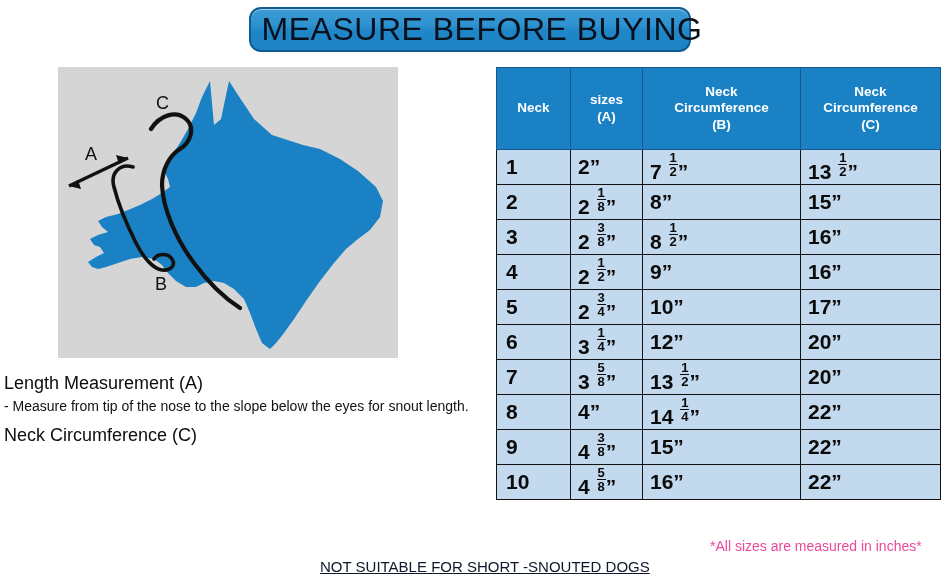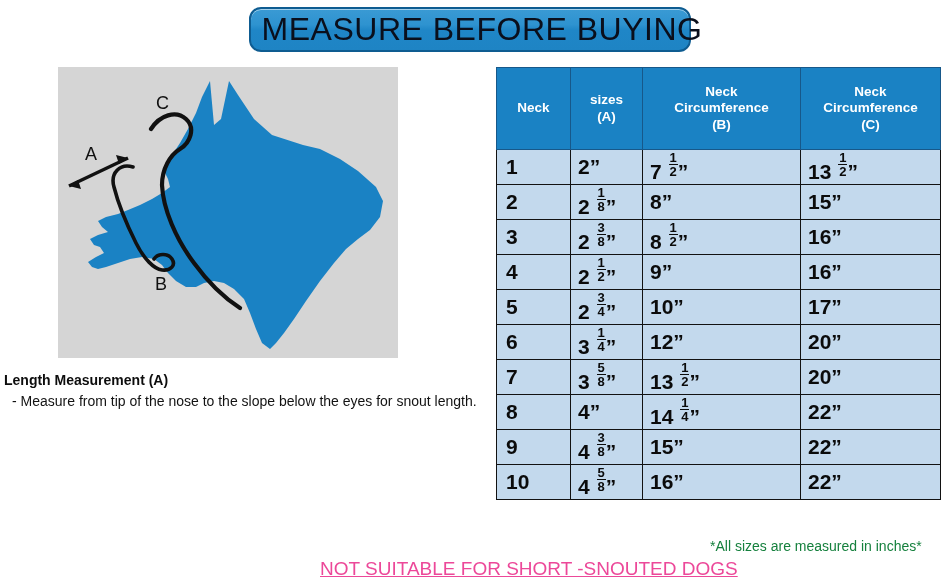--- a/index.html
+++ b/index.html
@@ -60,54 +60,54 @@
 
   
   #instructions {
     position: absolute;
     left: 4px;
     top: 372px;
     width: 488px;
   }
   .instr-block { margin-bottom: 9px; }
   .instr-heading {
-    font-size: 14px;
-    font-weight: bold;
+    font-size: 18px;
+    font-weight: normal;
     color: #0d0d0d;
     line-height: 1.25;
     margin-bottom: 2px;
   }
   .instr-body {
     font-size: 14px;
     font-weight: normal;
     color: #121212;
     line-height: 1.3;
     padding-left: 6px;
     text-indent: -6px;
-    margin-left: 8px;
+    margin-left: 0;
   }
 
   
   #footer-note {
     position: absolute;
     left: 320px;
     top: 558px;
-    font-size: 19px;
-    color: #ec4899;
+    font-size: 15px;
+    color: #0f172a;
     text-decoration: underline;
     white-space: nowrap;
   }
 
   
   #units-note {
     position: absolute;
     left: 710px;
     top: 538px;
     font-size: 14px;
-    color: #15803d;
+    color: #ec4899;
     white-space: nowrap;
   }
 
   
   #size-table {
     position: absolute;
     left: 496px;
     top: 67px;
     width: 444px;
     border-collapse: collapse;
@@ -212,20 +212,21 @@
 </div>
 
 <div id="instructions">
   <div class="instr-block">
     <div class="instr-heading">Length Measurement (A)</div>
     <div class="instr-body">- Measure from tip of the nose to the slope below the eyes for snout length.</div>
   </div>
   <div class="instr-block">
   </div>
   <div class="instr-block">
+    <div class="instr-heading">Neck Circumference (C)</div>
   </div>
 </div>
 
 <div id="footer-note">NOT SUITABLE FOR SHORT -SNOUTED DOGS</div>
 <div id="units-note">*All sizes are measured in inches*</div>
 
 <table id="size-table">
   <colgroup>
     <col class="c-size">
       <col class="c-length">

